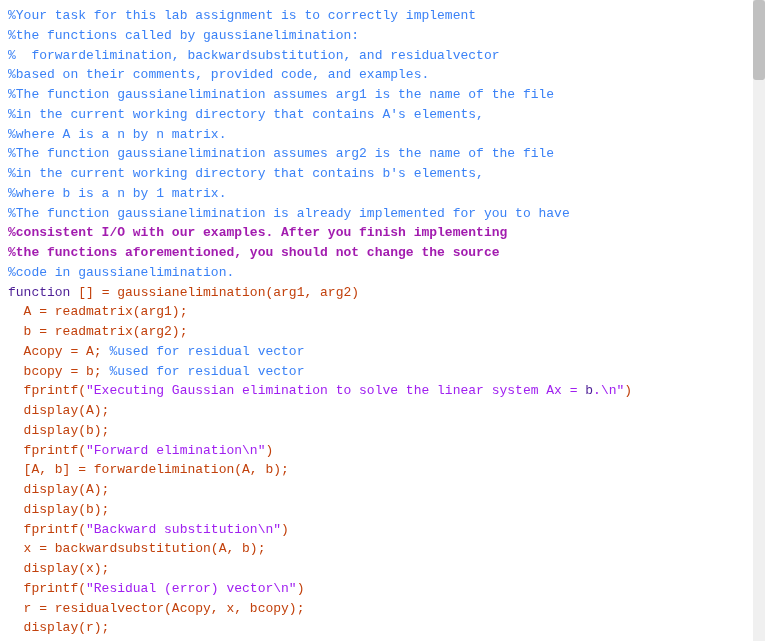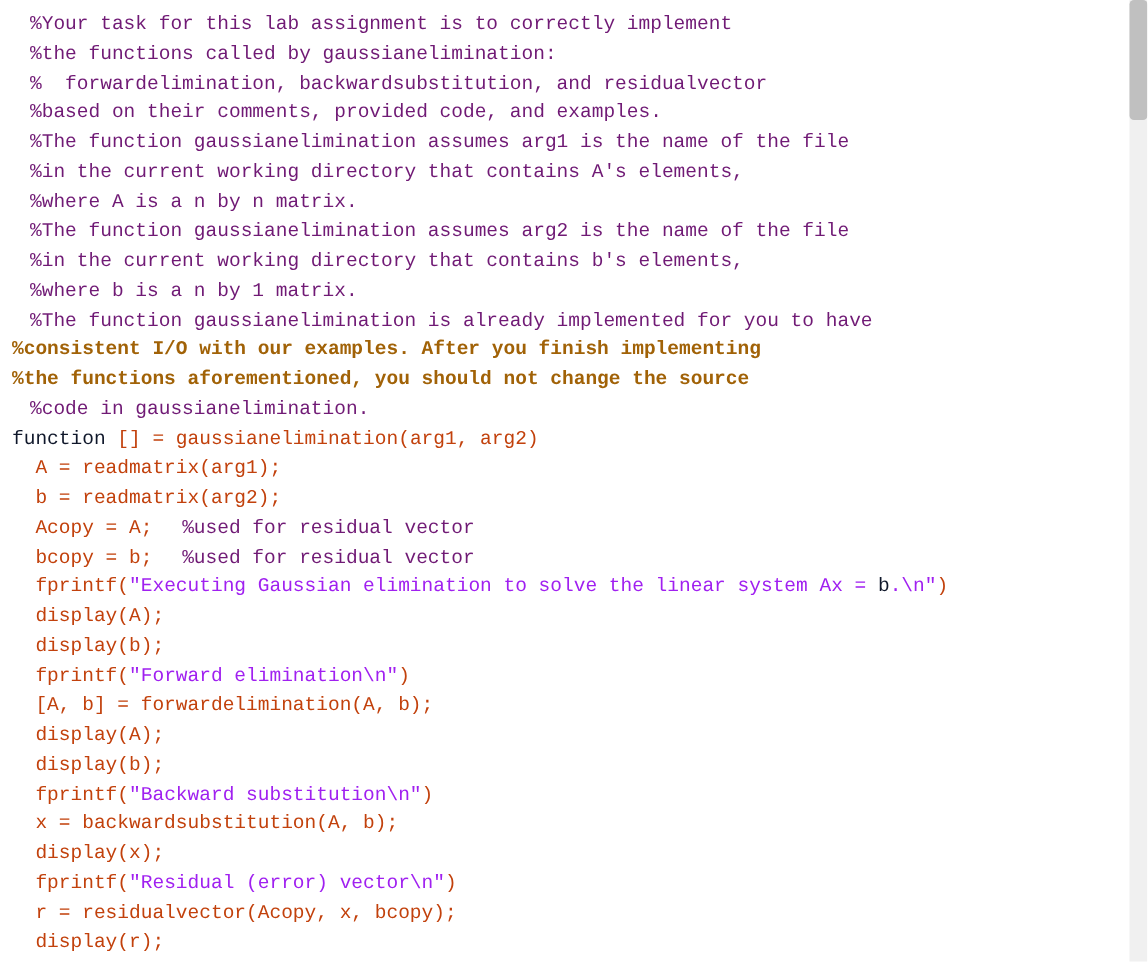--- a/index.html
+++ b/index.html
@@ -44,25 +44,25 @@
     .scrollbar-thumb {
       position: absolute;
       top: 0;
       right: 0;
       width: 12px;
       height: 80px;
       background: #c0c0c0;
       border-radius: 3px;
     }
 
-    .comment { color: #701a75; margin-left: 12px; }
-    .keyword { color: #0f172a; font-weight: normal; }
+    .comment { color: #3b82f6; }
+    .keyword { color: #4c1d95; font-weight: normal; }
     .string { color: #a020f0; }
     .normal { color: #c2410c; }
-    .bold-comment { color: #a16207; font-weight: bold; text-align: right; }
+    .bold-comment { color: #a21caf; font-weight: bold; text-align: right; }
   </style>
 </head>
 <body>
 
 <div class="editor-container">
   <div class="code-block" id="code-render"><div><span class="comment">%Your task for this lab assignment is to correctly implement</span></div><div><span class="comment">%the functions called by gaussianelimination:</span></div><div><span class="comment">%  forwardelimination, backwardsubstitution, and residualvector</span></div><div><span class="comment">%based on their comments, provided code, and examples.</span></div><div><span class="comment">%The function gaussianelimination assumes arg1 is the name of the file</span></div><div><span class="comment">%in the current working directory that contains A's elements,</span></div><div><span class="comment">%where A is a n by n matrix.</span></div><div><span class="comment">%The function gaussianelimination assumes arg2 is the name of the file</span></div><div><span class="comment">%in the current working directory that contains b's elements,</span></div><div><span class="comment">%where b is a n by 1 matrix.</span></div><div><span class="comment">%The function gaussianelimination is already implemented for you to have</span></div><div><span class="bold-comment">%consistent I/O with our examples. After you finish implementing</span></div><div><span class="bold-comment">%the functions aforementioned, you should not change the source</span></div><div><span class="comment">%code in gaussianelimination.</span></div><div><span class="keyword">function</span><span class="normal"> [] = gaussianelimination(arg1, arg2)</span></div><div><span class="normal">  A = readmatrix(arg1);</span></div><div><span class="normal">  b = readmatrix(arg2);</span></div><div><span class="normal">  Acopy = A; </span><span class="comment">%used for residual vector</span></div><div><span class="normal">  bcopy = b; </span><span class="comment">%used for residual vector</span></div><div><span class="normal">  fprintf(</span><span class="string">"Executing Gaussian elimination to solve the linear system Ax = </span><span class="keyword">b</span><span class="string">.\n"</span><span class="normal">)</span></div><div><span class="normal">  display(A);</span></div><div><span class="normal">  display(b);</span></div><div><span class="normal">  fprintf(</span><span class="string">"Forward elimination\n"</span><span class="normal">)</span></div><div><span class="normal">  [A, b] = forwardelimination(A, b);</span></div><div><span class="normal">  display(A);</span></div><div><span class="normal">  display(b);</span></div><div><span class="normal">  fprintf(</span><span class="string">"Backward substitution\n"</span><span class="normal">)</span></div><div><span class="normal">  x = backwardsubstitution(A, b);</span></div><div><span class="normal">  display(x);</span></div><div><span class="normal">  fprintf(</span><span class="string">"Residual (error) vector\n"</span><span class="normal">)</span></div><div><span class="normal">  r = residualvector(Acopy, x, bcopy);</span></div><div><span class="normal">  display(r);</span></div><div><span class="keyword">end</span></div></div>
   <div class="scrollbar">
     <div class="scrollbar-thumb"></div>
   </div>
 </div>

